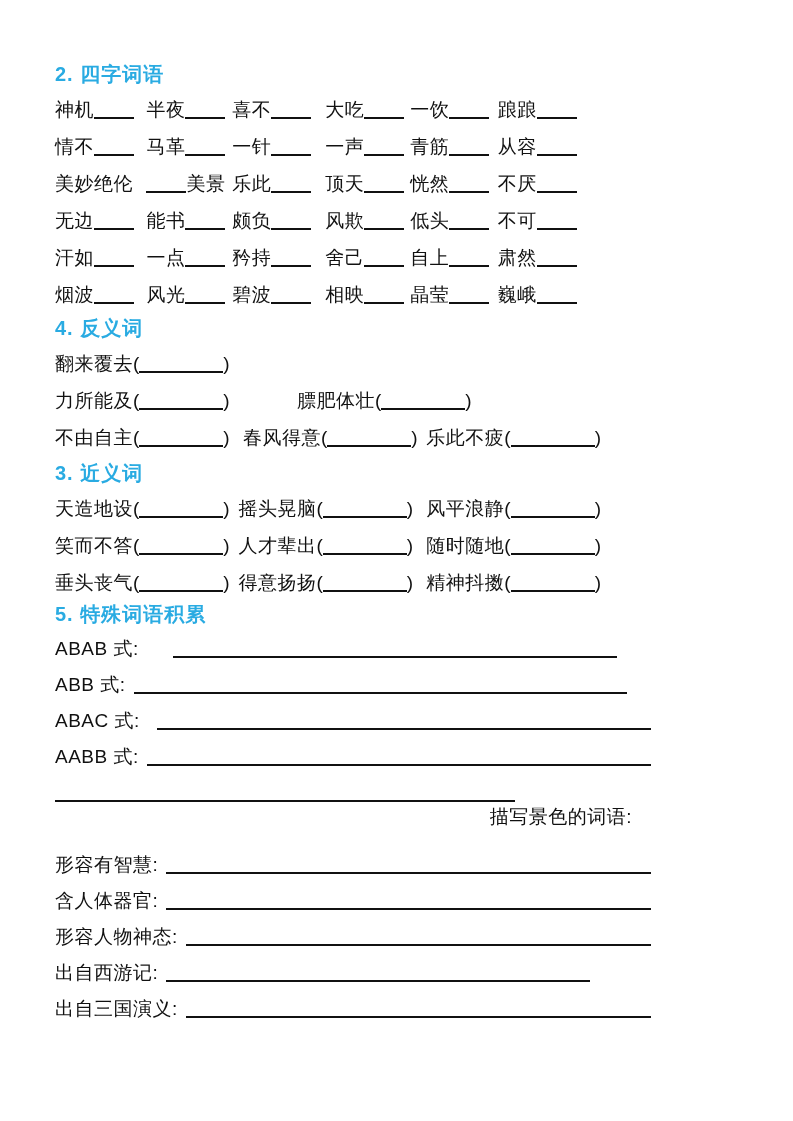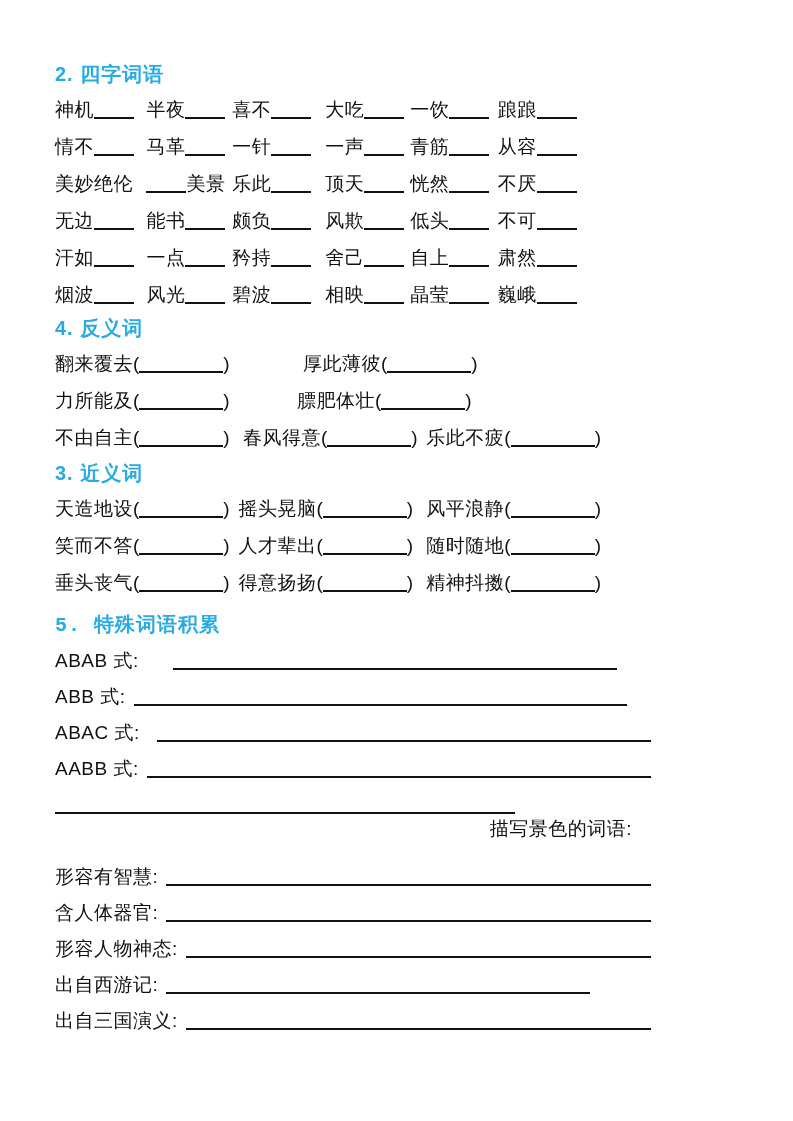--- a/index.html
+++ b/index.html
@@ -17,21 +17,21 @@
   }
   .heading{
     color:#29abe2;
     font-size:20px;
     line-height:22px;
     font-weight:700;
     letter-spacing:1px;
   }
   .h-s4{margin-top:4px;}
   .h-s3{margin-top:6px;}
-  .h-s5{margin-top:14px;font-family:Liberation Mono, monospace;}
+  .h-s5{margin-top:2px;}
   .grid{margin-top:6px;}
   .grid-s2{}
   .row{display:flex;height:37px;align-items:center;}
   .cell{white-space:nowrap;}
   
   .c6-0{width:115px;}.c6-1{width:108px;}.c6-2{width:117px;}
   .c6-3{width:107px;}.c6-4{width:110px;}.c6-5{width:130px;}
   
   .c3-0{width:242px;}.c3-1{width:248px;}.c3-2{width:195px;}
   .blank{
@@ -113,21 +113,20 @@
         <span class="cell c6-3"><span class="stem">相映</span><span class="blank"></span></span>
         <span class="cell c6-4"><span class="stem">晶莹</span><span class="blank"></span></span>
         <span class="cell c6-5"><span class="stem">巍峨</span><span class="blank"></span></span>
       </div>
     </div>
 
   <div class="heading h-s4">4. 反义词</div>
   <div class="grid" id="grid-antonyms">
       <div class="row">
         <span class="cell c3-1"><span class="stem">翻来覆去</span><span class="paren">(</span><span class="pblank"></span><span class="paren">)</span></span>
-        <span class="cell c3-2"><span class="stem">厚此薄彼</span><span class="paren">(</span><span class="pblank"></span><span class="paren">)</span></span>
       </div>
       <div class="row">
         <span class="cell c3-0"><span class="stem">力所能及</span><span class="paren">(</span><span class="pblank"></span><span class="paren">)</span></span>
         <span class="cell c3-1"><span class="stem">膘肥体壮</span><span class="paren">(</span><span class="pblank"></span><span class="paren">)</span></span>
       </div>
       <div class="row">
         <span class="cell c3-1"><span class="stem">不由自主</span><span class="paren">(</span><span class="pblank"></span><span class="paren">)</span></span>
         <span class="cell c3-0"><span class="stem">春风得意</span><span class="paren">(</span><span class="pblank"></span><span class="paren">)</span></span>
         <span class="cell c3-2"><span class="stem">乐此不疲</span><span class="paren">(</span><span class="pblank"></span><span class="paren">)</span></span>
       </div>

